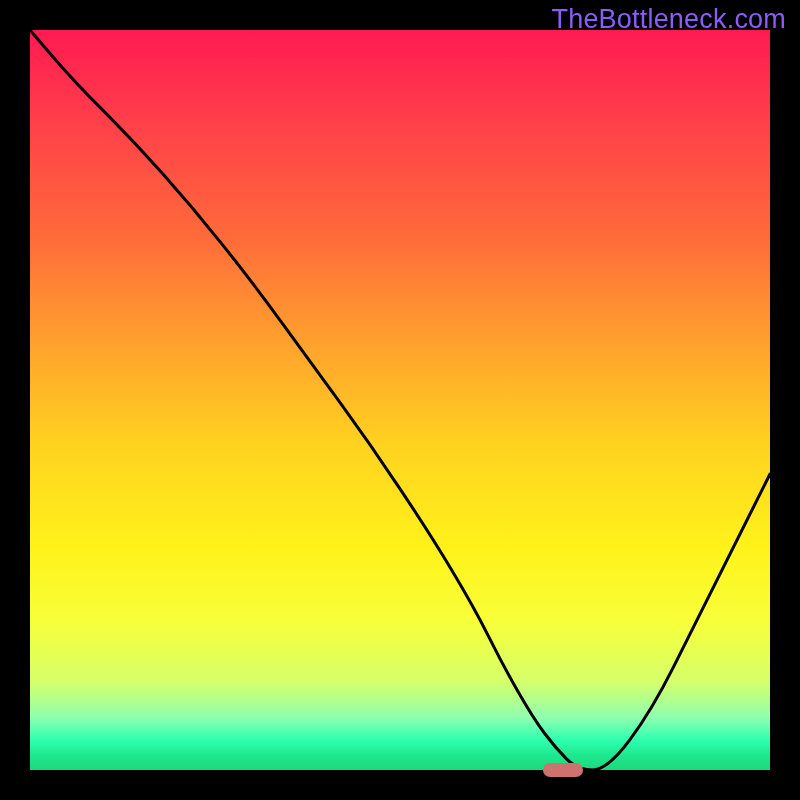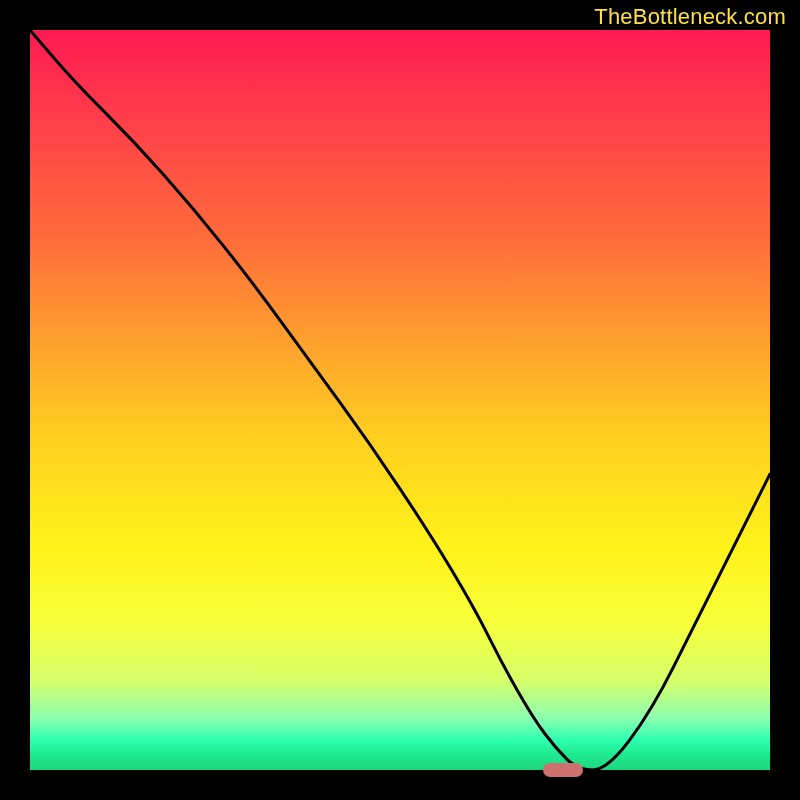--- a/index.html
+++ b/index.html
@@ -35,23 +35,23 @@
       #2dffb0 96%,
       #1ee88d 98%,
       #1ed77e 100%
     );
   }
   .watermark {
     position: absolute;
     top: 4px;
     right: 14px;
     font-family: Arial, Helvetica, sans-serif;
-    font-size: 22px;
+    font-size: 27px;
     font-weight: 500;
-    color: #fde047;
+    color: #8b5cf6;
     letter-spacing: 0.2px;
   }
   svg.curve {
     position: absolute;
     left: 30px; top: 30px;
     width: 740px; height: 740px;
     overflow: visible;
   }
   .marker {
     position: absolute;

